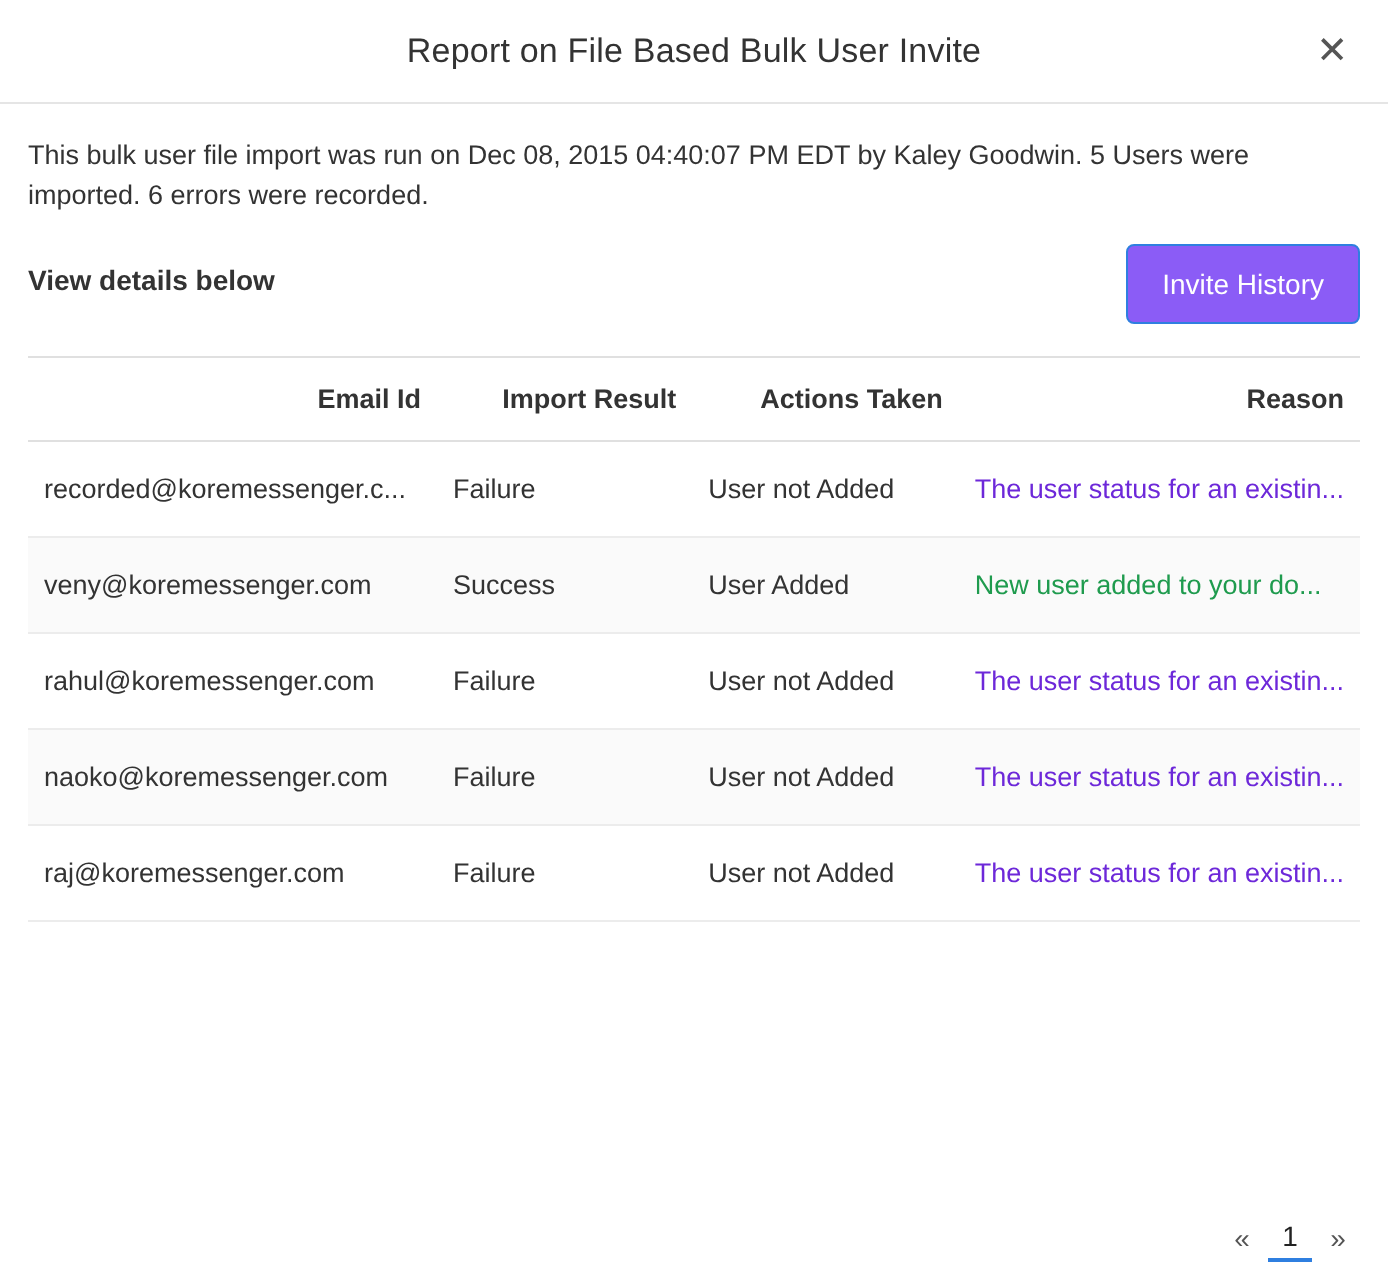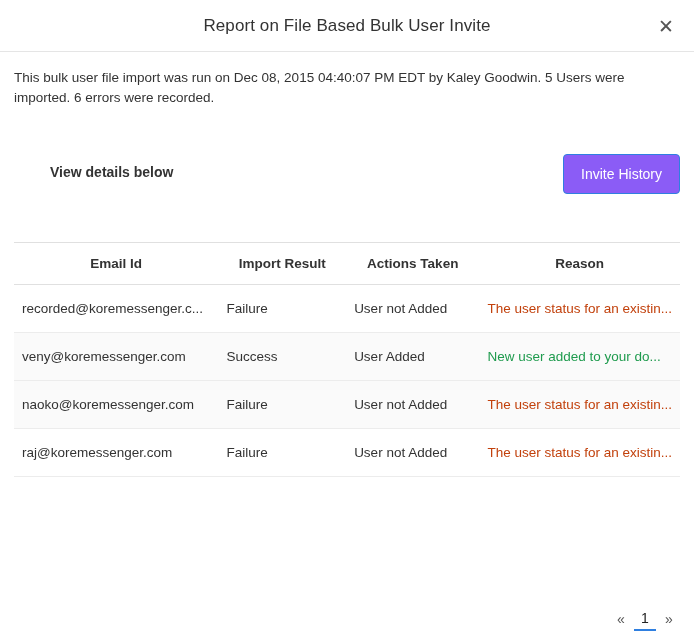--- a/index.html
+++ b/index.html
@@ -49,42 +49,40 @@
     background: none;
     border: none;
     font-family: "Liberation Sans", sans-serif;
   }
   .modal-body {
     padding: 16px 14px 0 14px;
     flex: 1;
     display: flex;
     flex-direction: column;
     overflow: hidden;
-    gap: 32px;
   }
   .summary {
     font-size: 13.5px;
     line-height: 20px;
     color: #333333;
     margin: 0 0 14px 0;
     max-width: 640px;
   }
   .subrow {
     display: flex;
     align-items: flex-start;
     justify-content: space-between;
     margin-bottom: 16px;
     min-height: 40px;
   }
   .view-details {
     font-size: 14px;
     font-weight: bold;
     color: #333333;
     padding-top: 10px;
-    margin-left: 36px;
   }
   .invite-history-btn {
     background: #8b5cf6;
     color: #ffffff;
     border: 1px solid #2f7fe0;
     border-radius: 4px;
     font-size: 14px;
     padding: 11px 17px;
     cursor: pointer;
     font-family: "Liberation Sans", sans-serif;
@@ -94,42 +92,42 @@
     flex: 1;
     overflow: hidden;
     border-top: 1px solid #e0e0e0;
   }
   table {
     width: 100%;
     border-collapse: collapse;
     font-size: 13.5px;
   }
   thead th {
-    text-align: center;
+    text-align: right;
     font-weight: bold;
     color: #333333;
     padding: 13px 8px 13px 8px;
     border-bottom: 1px solid #e0e0e0;
     font-size: 13.5px;
   }
   tbody td {
     padding: 16px 8px;
     border-bottom: 1px solid #ececec;
     color: #333333;
     white-space: nowrap;
     overflow: hidden;
     text-overflow: ellipsis;
   }
   tbody tr.alt td { background: #fafafa; }
   .col-email { width: 205px; }
   .col-result { width: 132px; }
   .col-actions { width: 135px; }
   .col-reason { width: 200px; }
   td.reason-success { color: #1f9b4e; }
-  td.reason-failure { color: #c2410c; margin-top: 47px; }
+  td.reason-failure { color: #6d28d9; margin-top: 47px; }
   .pager {
     height: 44px;
     min-height: 44px;
     display: flex;
     align-items: center;
     justify-content: flex-end;
     padding: 0 14px;
     gap: 2px;
     background: #ffffff;
   }
@@ -186,20 +184,26 @@
               <td class="col-result">Failure</td>
               <td class="col-actions">User not Added</td>
               <td class="col-reason reason-failure">The user status for an existin...</td>
             </tr>
             <tr class="alt">
               <td class="col-email">veny@koremessenger.com</td>
               <td class="col-result">Success</td>
               <td class="col-actions">User Added</td>
               <td class="col-reason reason-success">New user added to your do...</td>
             </tr>
+            <tr>
+              <td class="col-email">rahul@koremessenger.com</td>
+              <td class="col-result">Failure</td>
+              <td class="col-actions">User not Added</td>
+              <td class="col-reason reason-failure">The user status for an existin...</td>
+            </tr>
             <tr class="alt">
               <td class="col-email">naoko@koremessenger.com</td>
               <td class="col-result">Failure</td>
               <td class="col-actions">User not Added</td>
               <td class="col-reason reason-failure">The user status for an existin...</td>
             </tr>
             <tr>
               <td class="col-email">raj@koremessenger.com</td>
               <td class="col-result">Failure</td>
               <td class="col-actions">User not Added</td>

